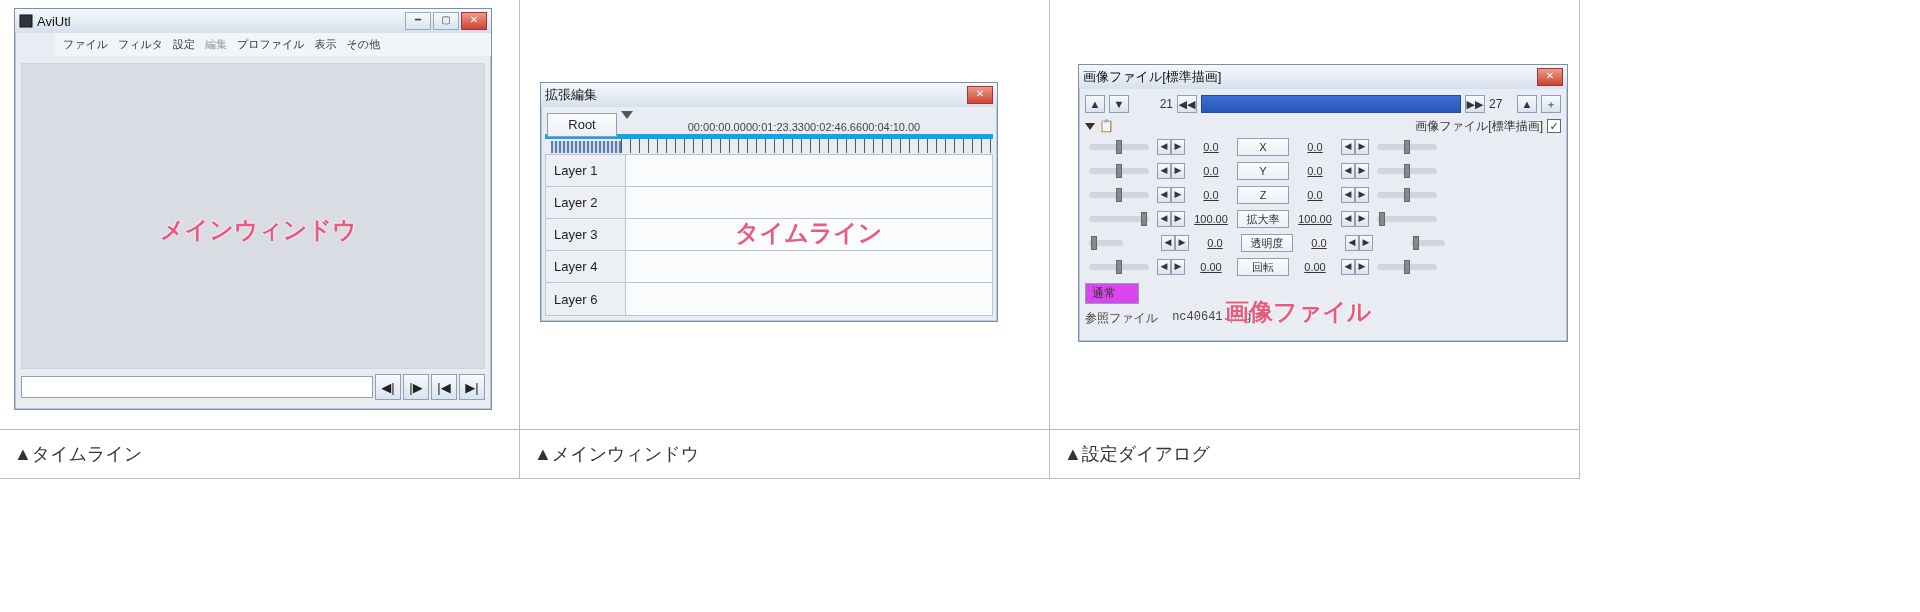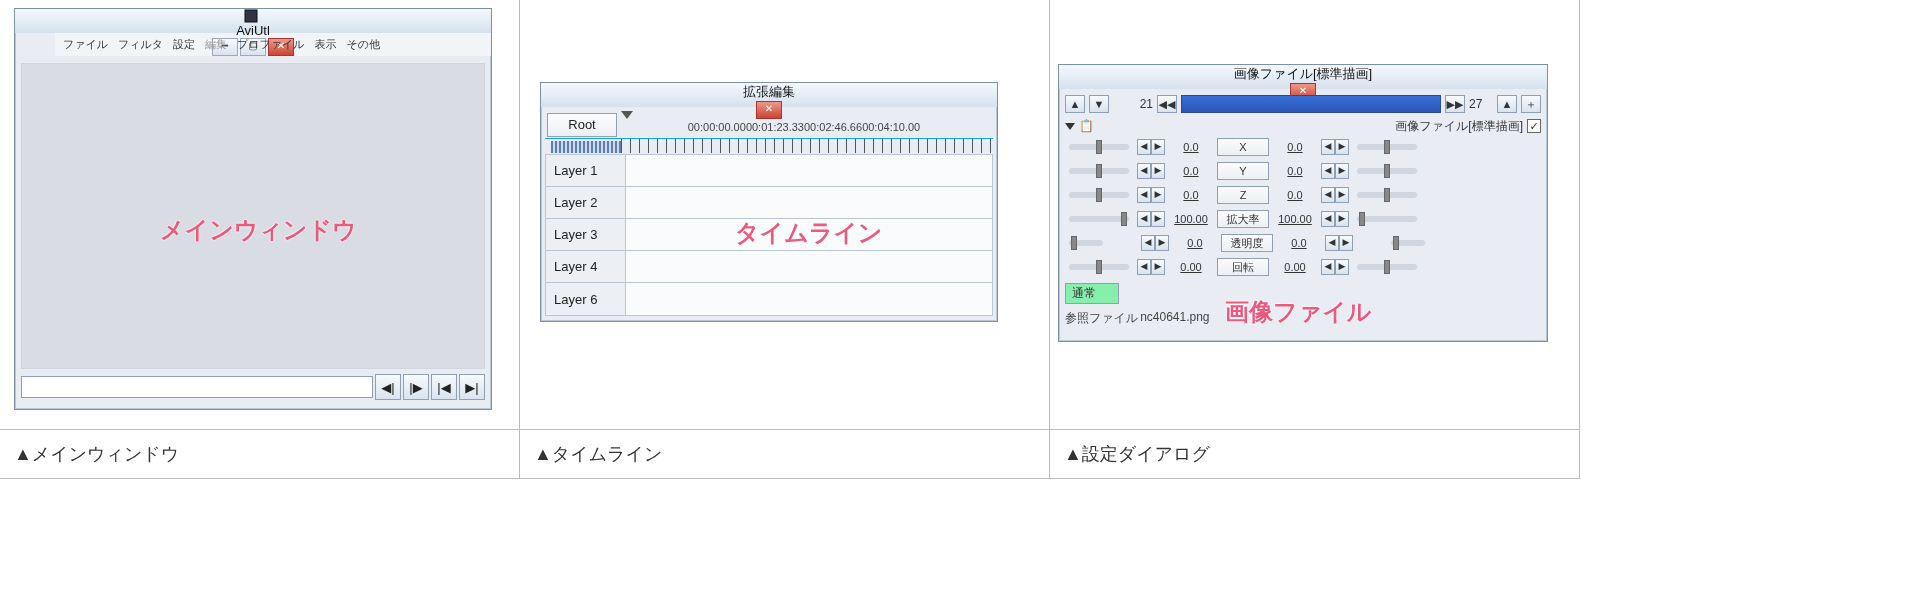--- a/index.html
+++ b/index.html
@@ -36,21 +36,20 @@
     background:#e9edf3;
     box-shadow:0 0 0 1px #b9c6d6 inset;
   }
   .titlebar {
     height:24px;
     display:flex; align-items:center;
     padding:0 4px;
     background:linear-gradient(#f4f8fc,#d6e1ee);
     font-size:13px;
     user-select:none;
-    flex-direction:column;
   }
   .titlebar .ti-icon {
     width:14px;height:14px;margin-right:4px;display:inline-block;
   }
   .titlebar .title { flex:1; color:#111; }
   .winbtns { display:flex; gap:2px; }
   .winbtn {
     width:26px;height:18px;border:1px solid #9aa9bb;
     background:linear-gradient(#f7fafd,#d9e3ef);
     font-size:10px;line-height:14px;text-align:center;
@@ -98,21 +97,21 @@
     background:linear-gradient(#f7fafd,#d9e3ef);
     display:flex;align-items:center;justify-content:center;
     font-size:13px;color:#222;
   }
   
   .tlwin {
     left:20px; top:82px; width:458px; height:240px;
   }
   .tl-body { position:absolute; left:4px; right:4px; top:28px; bottom:4px; }
   .tl-toprow {
-    display:flex; height:28px; border-bottom:1px solid #0ea5e9;
+    display:flex; height:28px; border-bottom:5px solid #0ea5e9;
   }
   .rootbtn {
     width:70px; height:24px; margin:2px 4px 0 2px;
     border:1px solid #8fa0b3;
     background:linear-gradient(#fcfcfd,#eceff4);
     font-size:13px; text-align:center; line-height:22px;
   }
   .tl-timescale { flex:1; position:relative; font-size:11px;color:#444;}
   .tl-cursor {
     position:absolute; left:0; top:0; width:10px; height:10px;
@@ -135,21 +134,21 @@
     background:#eceff4; font-size:13px;
     display:flex;align-items:center; padding-left:8px;
   }
   .layertrack { flex:1; background:#fafbfc; }
   .tl-minimap {
     width:70px; height:12px; margin:2px 0 0 6px;
     background:repeating-linear-gradient(90deg,#5a7fb0 0,#5a7fb0 2px,#cfd9e6 2px,#cfd9e6 4px);
   }
   
   .setwin {
-    left:8px; top:64px; width:490px; height:278px;
+    left:28px; top:64px; width:490px; height:278px;
   }
   .set-body { position:absolute; left:6px; right:6px; top:28px; bottom:6px; font-size:12px;color:#333;}
   .set-row1 { display:flex; align-items:center; gap:4px; height:22px; }
   .sq {
     width:20px;height:18px;border:1px solid #8fa0b3;
     background:linear-gradient(#f7fafd,#d9e3ef);
     display:flex;align-items:center;justify-content:center;font-size:11px;
   }
   .bluebar {
     flex:1; height:18px;
@@ -191,23 +190,23 @@
   .pbtn {
     width:52px;height:18px;border:1px solid #8fa0b3;
     background:linear-gradient(#fcfcfd,#eceff4);
     font-size:11px;text-align:center;line-height:16px;
   }
   .set-bottom {
     margin-top:4px;
   }
   .blend {
     display:inline-block; padding:1px 22px 1px 6px;
-    border:1px solid #8fa0b3; background:#86efac; font-size:12px;
-  }
-  .filerow { display:flex;gap:2px;margin-top:6px;font-size:12px;color:#444;}
+    border:1px solid #8fa0b3; background:#d946ef; font-size:12px;
+  }
+  .filerow { display:flex;gap:14px;margin-top:6px;font-size:12px;color:#444;font-family:Liberation Mono, monospace;}
 </style>
 </head>
 <body>
 
 <div class="grid">
 
   <div class="cell">
     <div class="window mainwin">
       <div class="titlebar">
         <span class="ti-icon">
@@ -449,17 +448,17 @@
           <div class="filerow">
             <span>参照ファイル</span>
             <span>nc40641.png</span>
           </div>
         </div>
       </div>
     </div>
     <div class="pink-label" style="left:175px; top:296px;">画像ファイル</div>
   </div>
 
+  <div class="caption">▲タイムライン</div>
   <div class="caption">▲メインウィンドウ</div>
-  <div class="caption">▲タイムライン</div>
   <div class="caption">▲設定ダイアログ</div>
 
 </div>
 
 </body></html>

